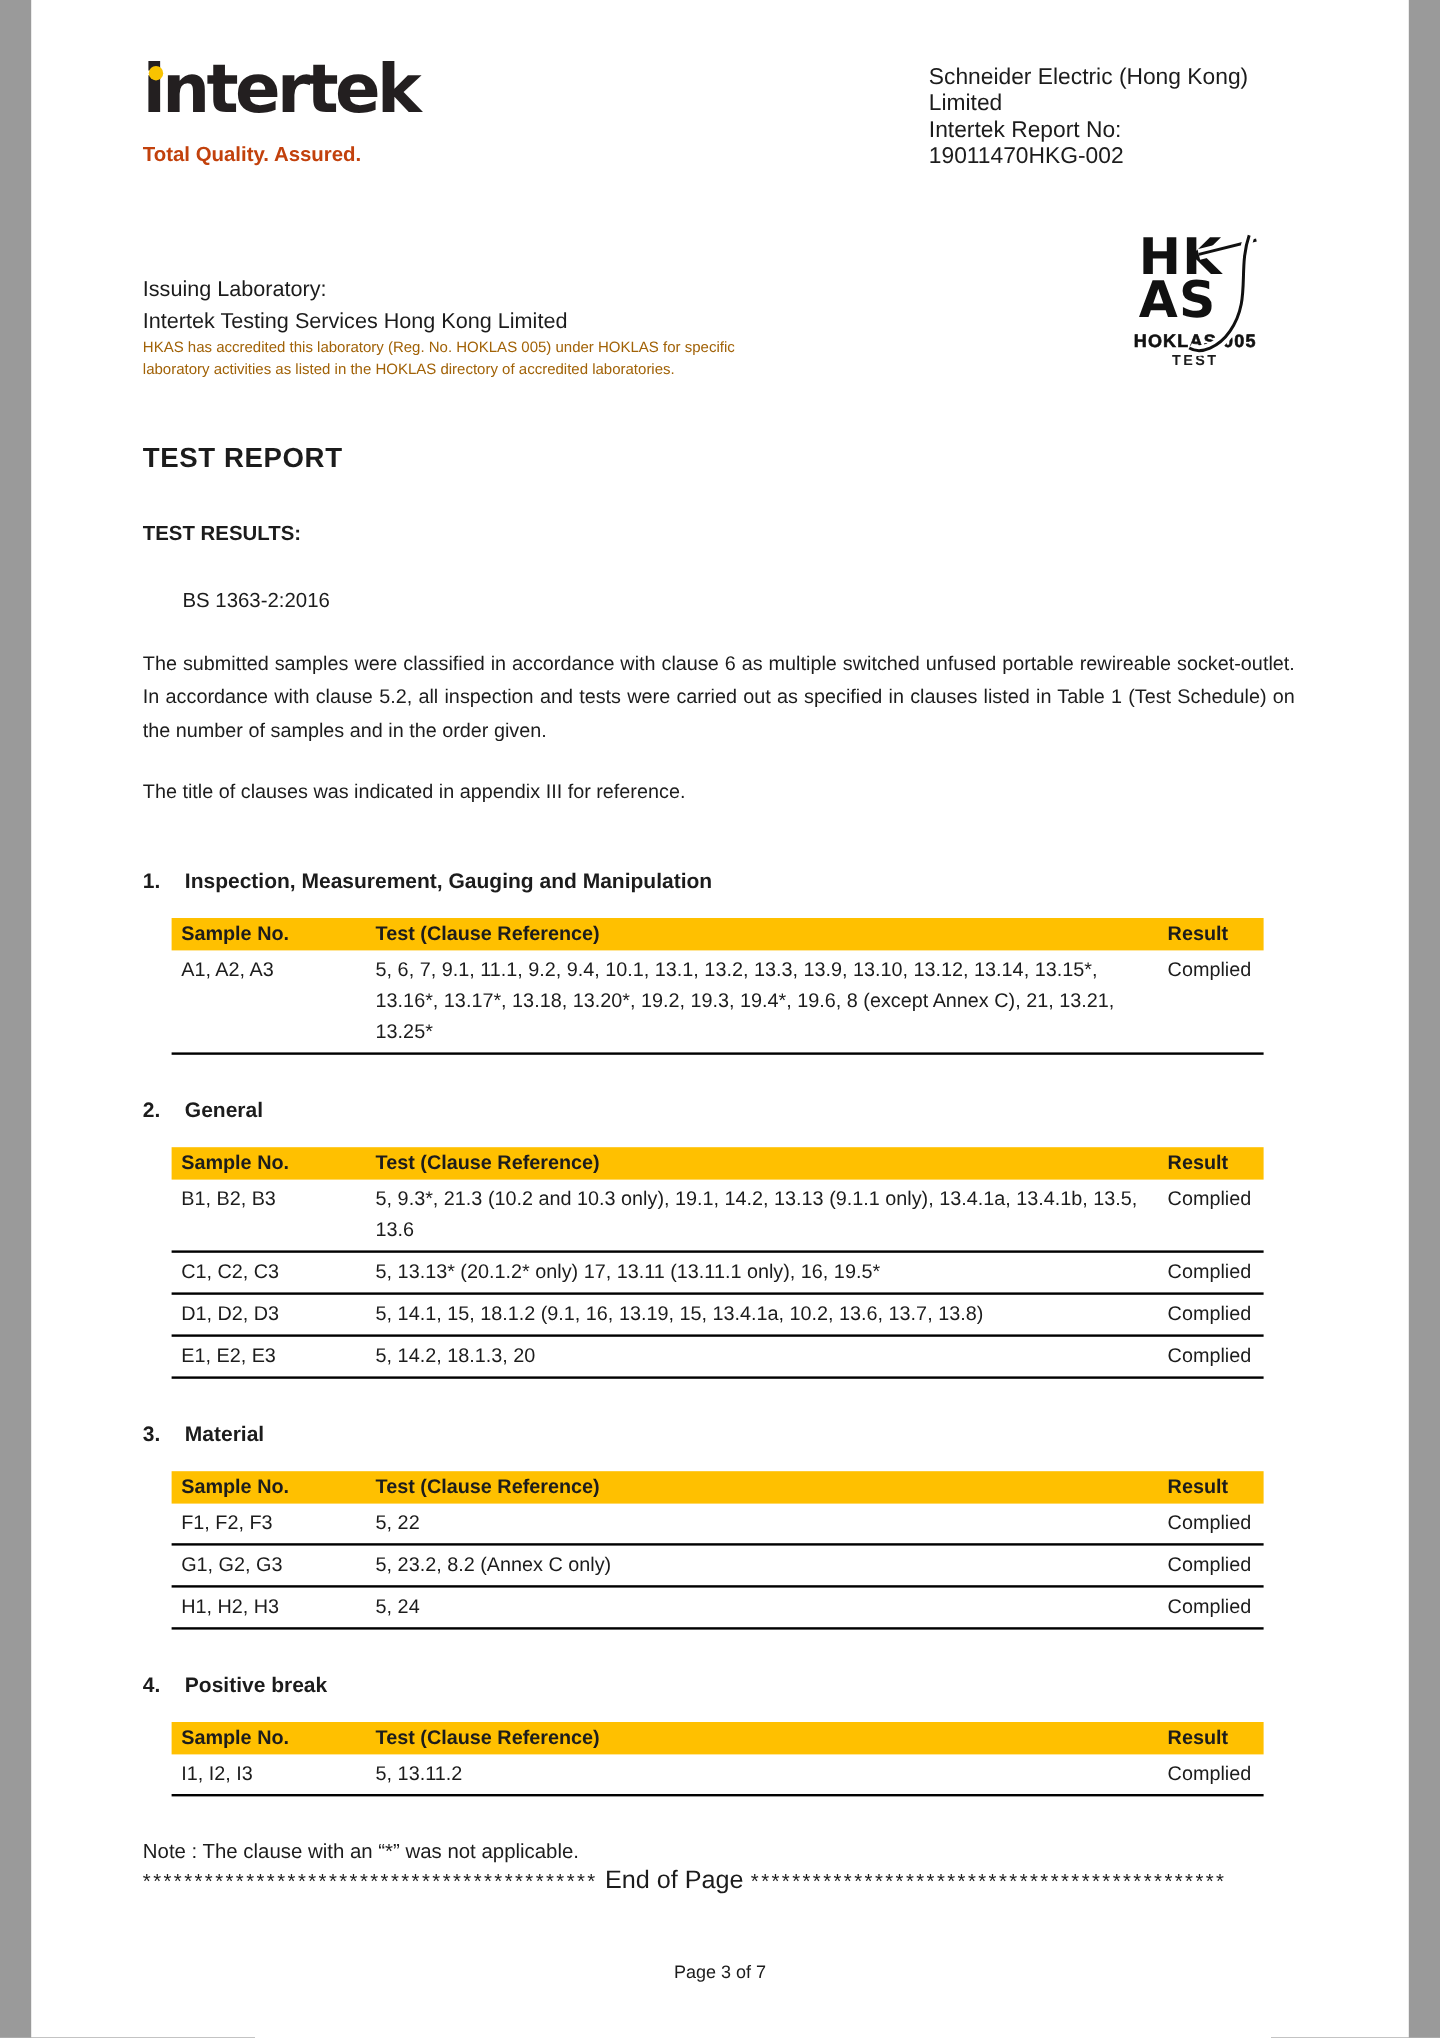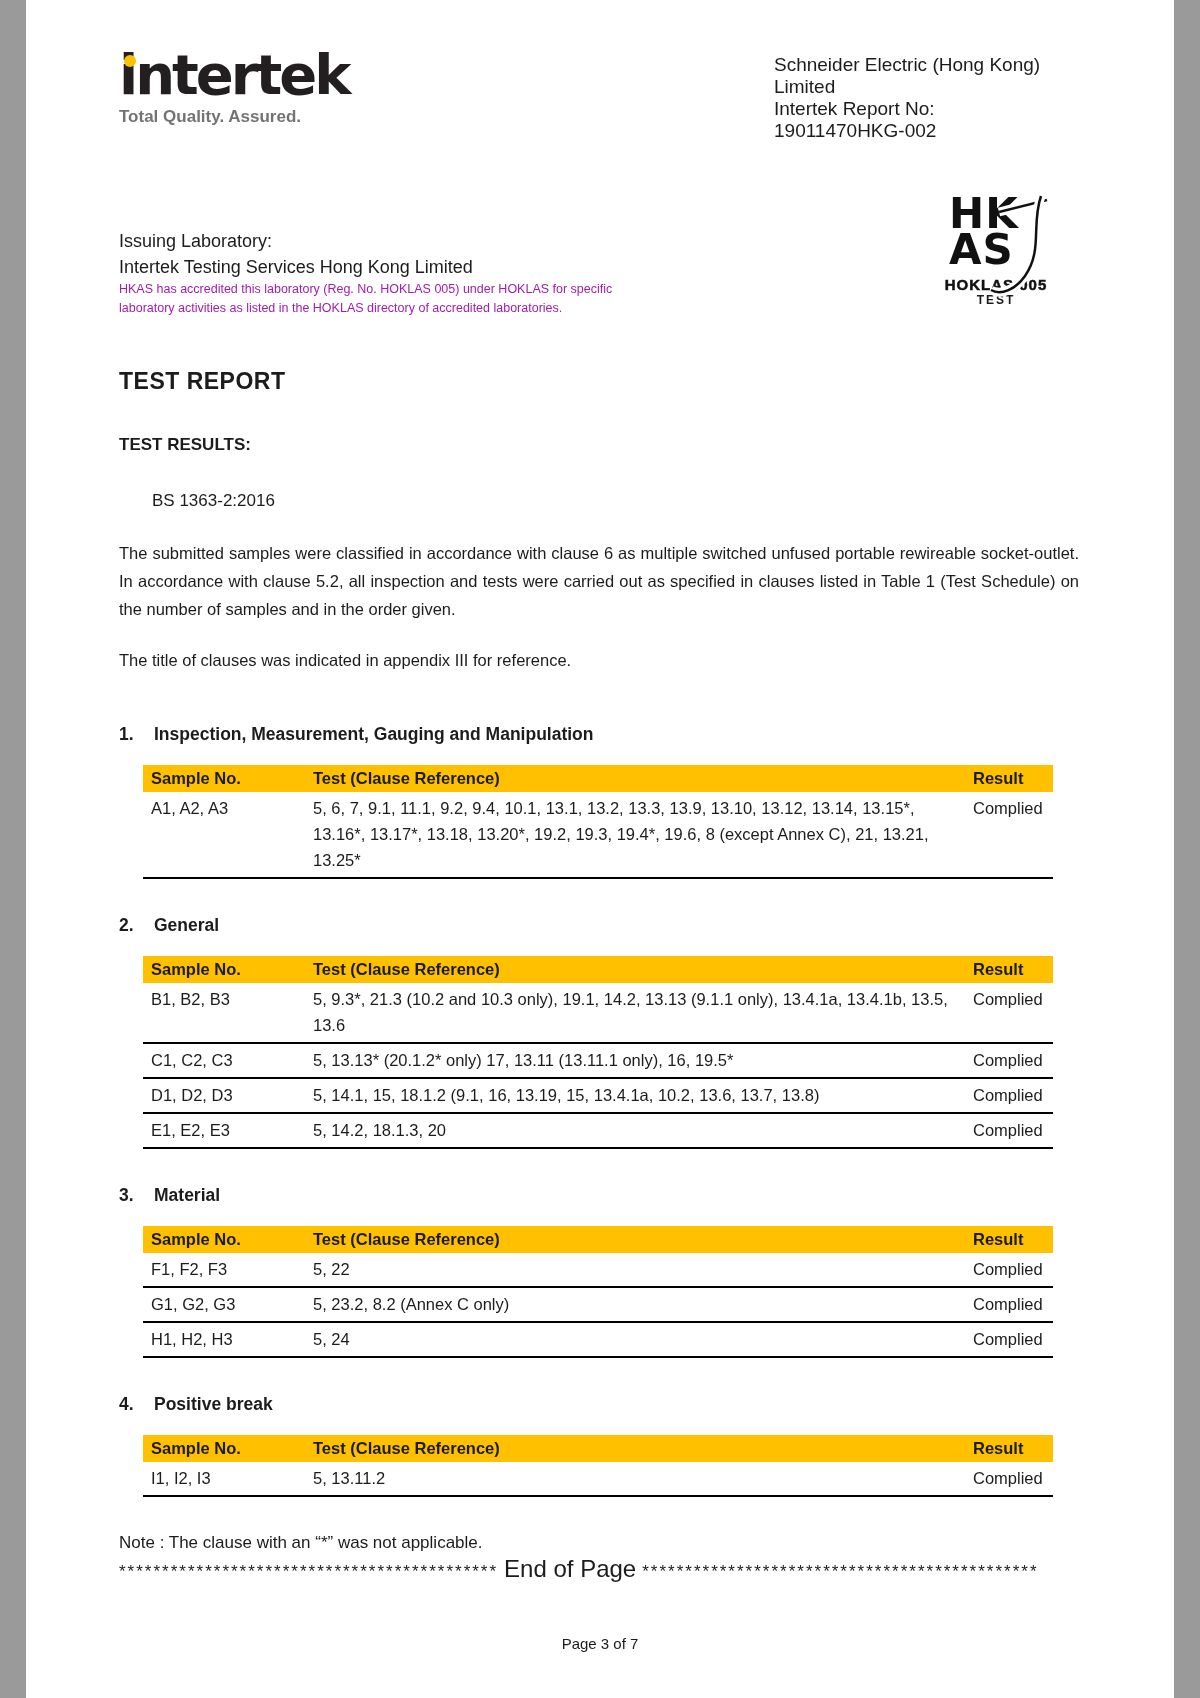--- a/index.html
+++ b/index.html
@@ -21,29 +21,29 @@
   .brand-word {
     font-family:"DejaVu Sans", sans-serif;
     font-weight:800; font-size:56px; line-height:58px;
     letter-spacing:-3px; color:#231f20;
   }
   .brand-dot {
     position:absolute; left:5px; top:9px;
     width:12px; height:12px; border-radius:50%;
     background:#f8c300;
   }
-  .brand-tagline { font-weight:bold; font-size:17px; margin-top:3px; color:#737373; }
+  .brand-tagline { font-weight:bold; font-size:17px; margin-top:15px; color:#c2410c; }
 
   .report-info { font-size:19px; line-height:22px; margin-top:8px; width:305px; }
 
   
   .issuing { margin-top:86px; }
   .issuing-label { font-size:18px; line-height:26px; }
   .issuing-name { font-size:18px; line-height:26px; }
-  .issuing-small { font-size:12.5px; line-height:19px; color:#a21caf; }
+  .issuing-small { font-size:12.5px; line-height:19px; color:#a16207; }
 
   
   .hkas { position:absolute; left:915px; top:196px; width:120px; text-align:left; }
   .hkas-letters {
     font-family:"DejaVu Sans", sans-serif;
     font-weight:800; font-size:42px; line-height:36px;
     letter-spacing:1px; color:#111; margin-left:8px;
   }
   .hkas-swoosh { position:absolute; left:0; top:-6px; pointer-events:none; }
   .hkas-hoklas {
@@ -84,21 +84,21 @@
     font-size:16.5px; line-height:26px;
     padding:3px 8px 4px 8px;
     border-bottom:2px solid #000000;
     vertical-align:top;
   }
   .results-table td[data-name="result-cell"] { white-space:nowrap; }
 
   
   .note { margin-top:36px; font-size:17px; }
   .eop-line { margin-top:2px; font-size:17px; letter-spacing:2px; white-space:nowrap; }
-  .eop-label { letter-spacing:0; margin:0 6px; font-size:24px; }
+  .eop-label { letter-spacing:0; margin:0 6px; font-size:21px; }
 
   .page-number {
     position:absolute; left:0; right:0; bottom:46px;
     text-align:center; font-size:15px;
   }
 </style>
 </head>
 <body>
 
 <div class="page" data-name="document-page">

